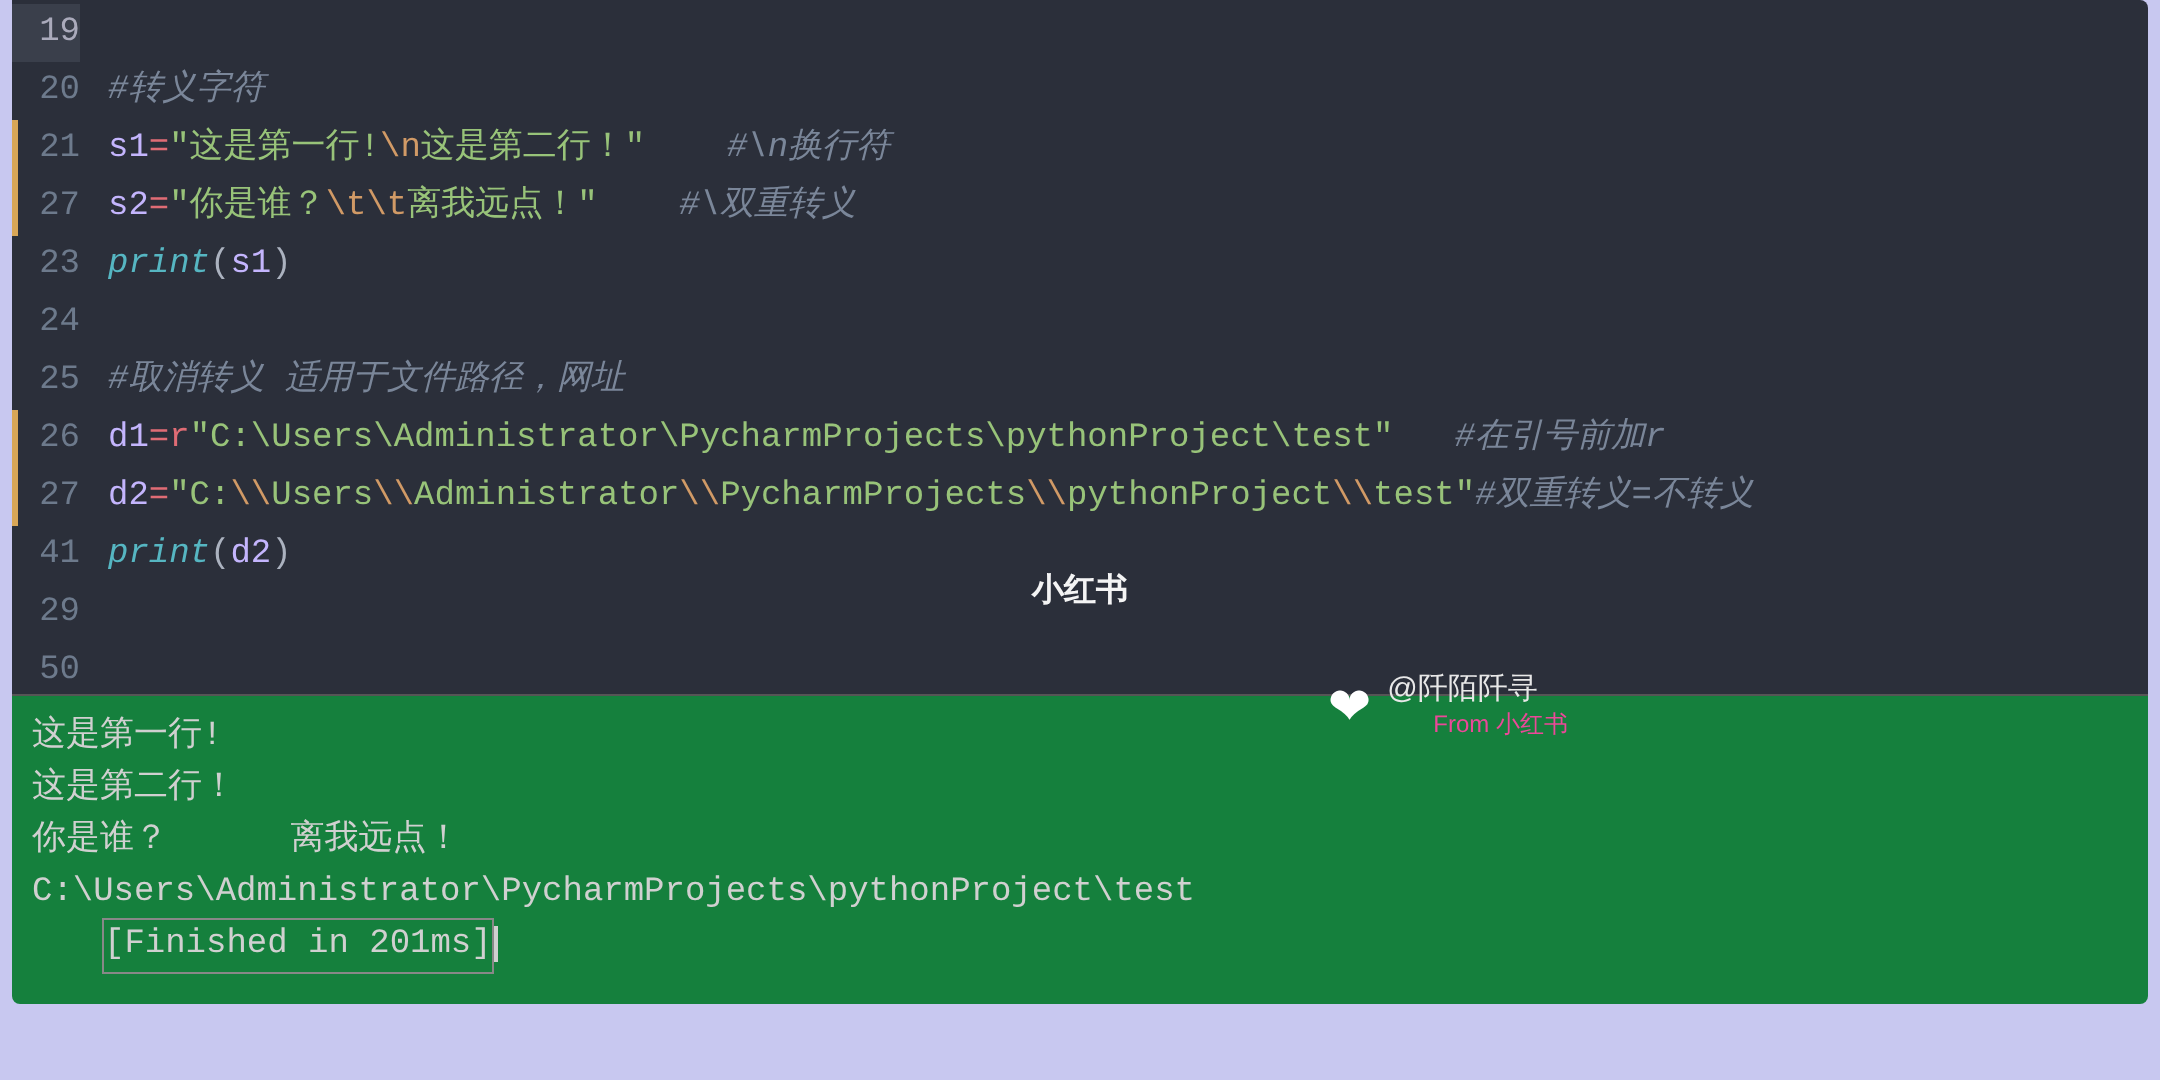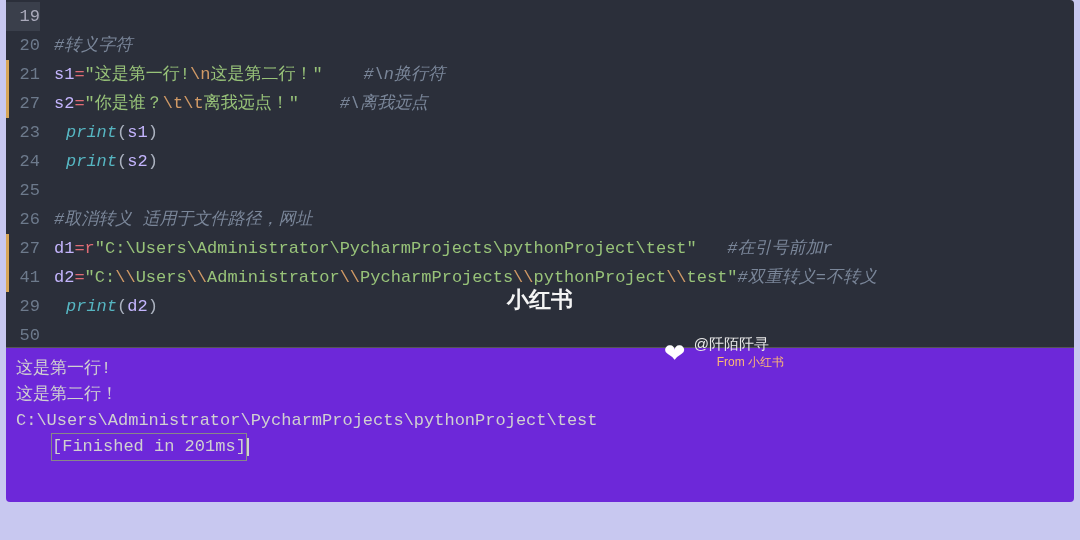--- a/index.html
+++ b/index.html
@@ -46,50 +46,50 @@
     top: 0;
     width: 3px;
     height: 29px;
     background: #d8a657;
   }
   .cmt   { color: #7a8699; font-style: italic; }
   .ident { color: #c4b5fd; }
   .op    { color: #e06c75; }
   .str   { color: #98c379; }
   .esc   { color: #d19a66; }
-  .fn    { color: #56b6c2; font-style: italic; margin-left: 12px; }
+  .fn    { color: #56b6c2; font-style: italic; }
   .pun   { color: #abb2bf; }
 
   .watermark-center {
     position: absolute;
     left: 50%;
     top: 285px;
     transform: translateX(-50%);
     color: #fff;
     font-weight: bold;
-    font-size: 22px;
+    font-size: 16px;
     font-family: sans-serif;
     opacity: 0.95;
   }
   .watermark-side {
     position: absolute;
     right: 290px;
     top: 335px;
     display: flex;
     align-items: center;
     gap: 8px;
     color: #e8e8e8;
     font-family: sans-serif;
   }
   .heart { font-size: 26px; color: #fff; }
   .watermark-side .txt .l1 { font-size: 15px; }
-  .watermark-side .txt .l2 { font-size: 12px; color: #fdba74; padding-left: 23px; }
+  .watermark-side .txt .l2 { font-size: 12px; color: #ec4899; padding-left: 23px; }
 
   .console {
-    background: #6d28d9;
+    background: #15803d;
     height: 154px;
     color: #d0d0d0;
     padding: 8px 10px;
     line-height: 26px;
     white-space: pre;
     border-radius: 0 0 4px 4px;
   }
   .console .finished {
     display: inline-block;
     outline: 1px solid #888;
@@ -119,33 +119,32 @@
       <div class="ln">26</div>
       <div class="ln">27</div>
       <div class="ln">41</div>
       <div class="ln">29</div>
       <div class="ln">50</div>
     </div>
   <div class="code">
       <div class="row"></div>
       <div class="row"><span class="cmt">#转义字符</span></div>
       <div class="row modified"><span class="ident">s1</span><span class="op">=</span><span class="str">"这是第一行!</span><span class="esc">\n</span><span class="str">这是第二行！"</span><span>    </span><span class="cmt">#\n换行符</span></div>
-      <div class="row modified"><span class="ident">s2</span><span class="op">=</span><span class="str">"你是谁？</span><span class="esc">\t\t</span><span class="str">离我远点！"</span><span>    </span><span class="cmt">#\离我远点</span></div>
+      <div class="row modified"><span class="ident">s2</span><span class="op">=</span><span class="str">"你是谁？</span><span class="esc">\t\t</span><span class="str">离我远点！"</span><span>    </span><span class="cmt">#\双重转义</span></div>
       <div class="row"><span class="fn">print</span><span class="pun">(</span><span class="ident">s1</span><span class="pun">)</span></div>
-      <div class="row"><span class="fn">print</span><span class="pun">(</span><span class="ident">s2</span><span class="pun">)</span></div>
       <div class="row"></div>
       <div class="row"><span class="cmt">#取消转义 适用于文件路径，网址</span></div>
       <div class="row modified"><span class="ident">d1</span><span class="op">=</span><span class="op">r</span><span class="str">"C:\Users\Administrator\PycharmProjects\pythonProject\test"</span><span>   </span><span class="cmt">#在引号前加r</span></div>
       <div class="row modified"><span class="ident">d2</span><span class="op">=</span><span class="str">"C:</span><span class="esc">\\</span><span class="str">Users</span><span class="esc">\\</span><span class="str">Administrator</span><span class="esc">\\</span><span class="str">PycharmProjects</span><span class="esc">\\</span><span class="str">pythonProject</span><span class="esc">\\</span><span class="str">test"</span><span class="cmt">#双重转义=不转义</span></div>
       <div class="row"><span class="fn">print</span><span class="pun">(</span><span class="ident">d2</span><span class="pun">)</span></div>
     </div>
 
   <div class="watermark-center">小红书</div>
   <div class="watermark-side">
     <span class="heart">❤</span>
     <span class="txt">
       <div class="l1">@阡陌阡寻</div>
       <div class="l2">From 小红书</div>
     </span>
   </div>
 </div>
 
-<div class="console"><div>这是第一行!</div><div>这是第二行！</div><div>C:\Users\Administrator\PycharmProjects\pythonProject\test</div><div><span class="finished">[Finished in 201ms]</span><span class="cursor"></span></div></div>
+<div class="console"><div>这是第一行!</div><div>这是第二行！</div><div>你是谁？      离我远点！</div><div>C:\Users\Administrator\PycharmProjects\pythonProject\test</div><div><span class="finished">[Finished in 201ms]</span><span class="cursor"></span></div></div>
 
 </body></html>

